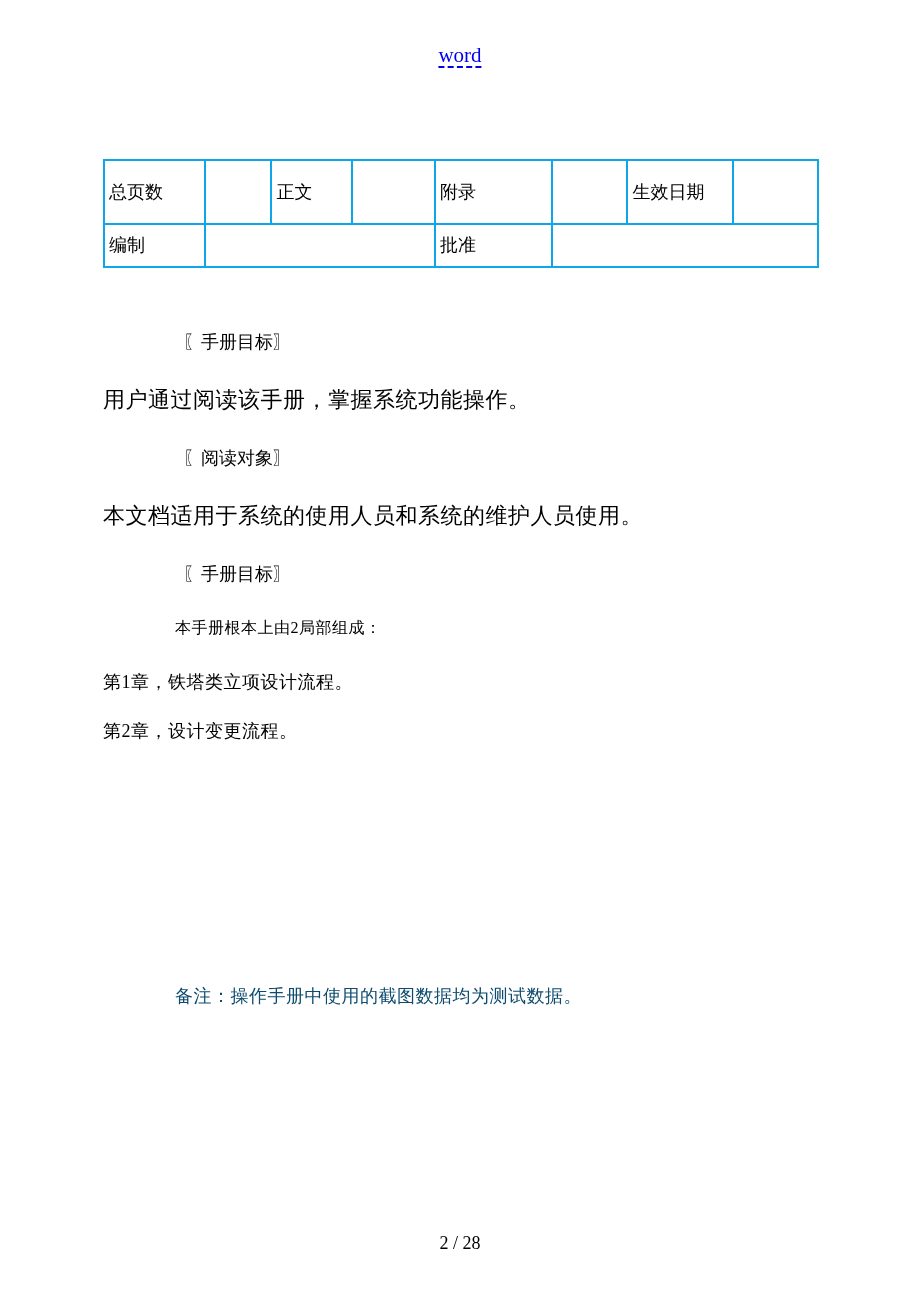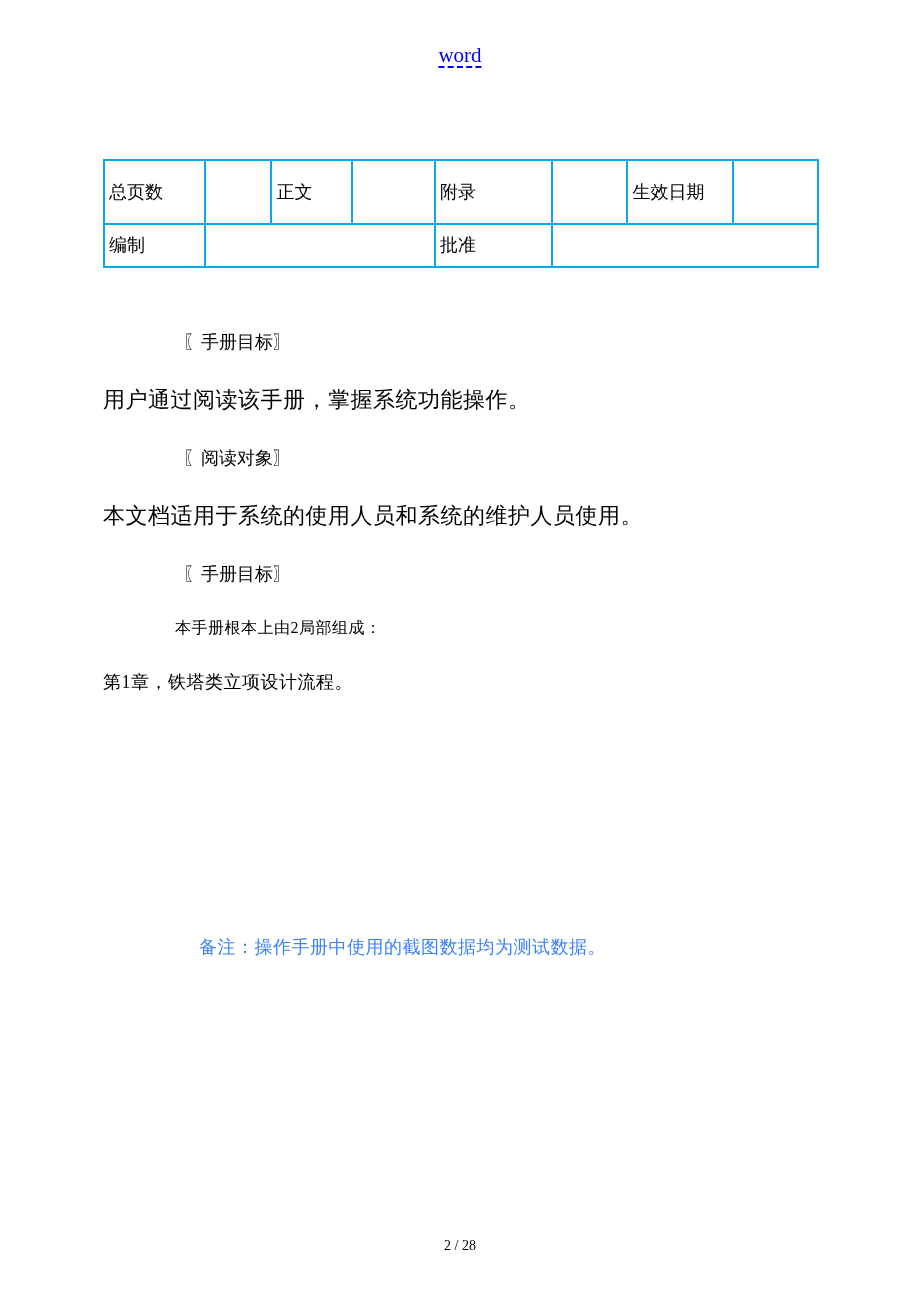--- a/index.html
+++ b/index.html
@@ -82,32 +82,32 @@
       line-height: 1.4;
       letter-spacing: 0.5px;
     }
     .chapter-para {
       font-size: 18px;
       margin-bottom: 24px;
       line-height: 1.4;
       letter-spacing: 0.5px;
     }
     .remark {
-      color: #3b82f6;
+      color: #0c4a6e;
       font-size: 18px;
-      margin-left: 96px;
+      margin-left: 72px;
       margin-top: 240px;
       letter-spacing: 0.5px;
     }
     .page-number {
       position: absolute;
       bottom: 48px;
       left: 50%;
       transform: translateX(-50%);
-      font-size: 14px;
+      font-size: 18px;
       font-family: "Times New Roman", "SimSun", serif;
     }
   </style>
 </head>
 <body>
 
 <div class="header-word">word</div>
 
 <table class="info-table">
   <tbody>
@@ -133,17 +133,18 @@
 <div class="body-content">
   <div class="section-heading">〖手册目标〗</div>
   <div class="body-para">用户通过阅读该手册，掌握系统功能操作。</div>
 
   <div class="section-heading">〖阅读对象〗</div>
   <div class="body-para">本文档适用于系统的使用人员和系统的维护人员使用。</div>
 
   <div class="section-heading">〖手册目标〗</div>
   <div class="body-para-indent">本手册根本上由2局部组成：</div>
   <div class="chapter-para">第1章，铁塔类立项设计流程。</div>
+  <div class="chapter-para">第2章，设计变更流程。</div>
 
   <div class="remark">备注：操作手册中使用的截图数据均为测试数据。</div>
 </div>
 
 <div class="page-number">2 / 28</div>
 
 </body></html>

